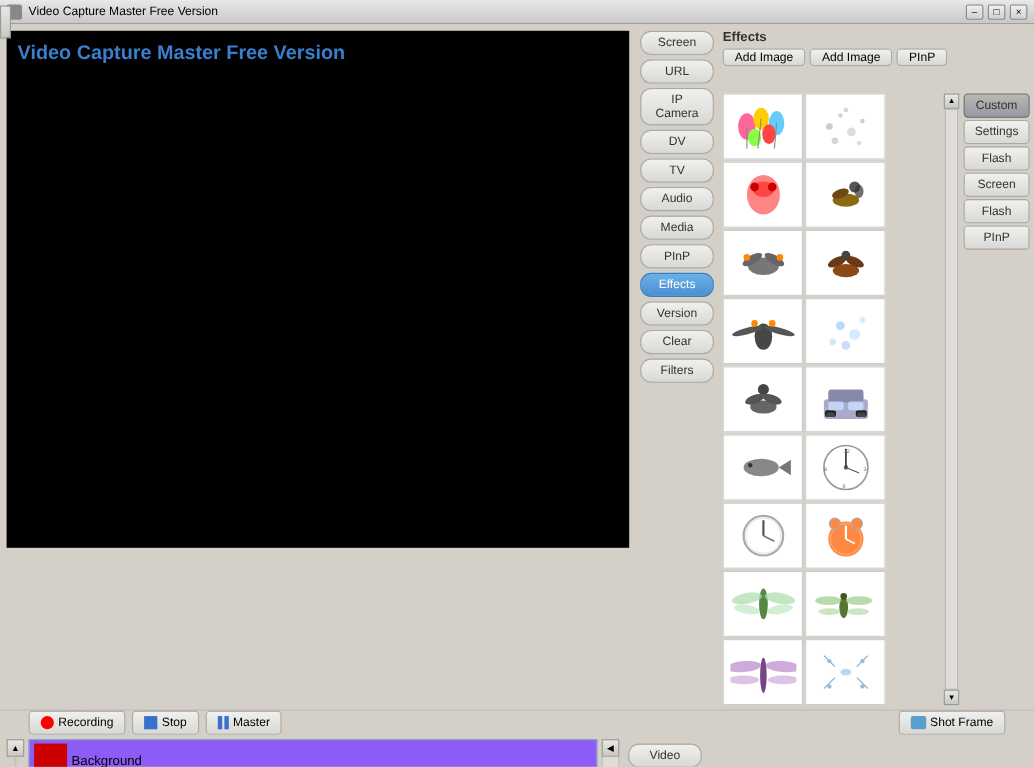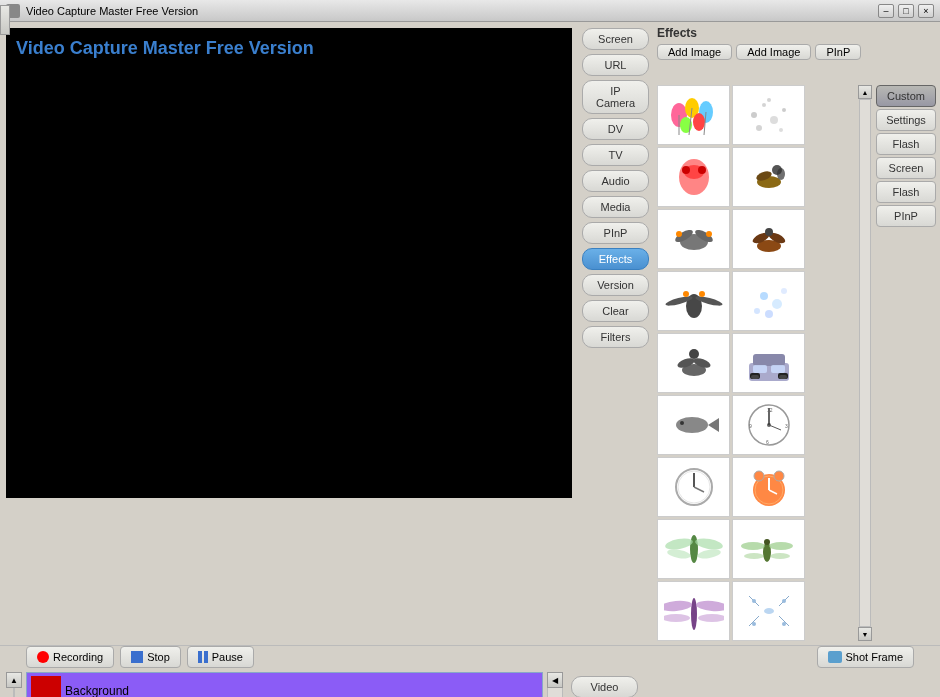--- a/index.html
+++ b/index.html
@@ -594,21 +594,21 @@
     </div>
     <div class="ctrl-btn">
       <div class="stop-square"></div>
       <span>Stop</span>
     </div>
     <div class="ctrl-btn">
       <div class="pause-bars">
         <div class="pause-bar"></div>
         <div class="pause-bar"></div>
       </div>
-      <span>Pause</span>
+      <span>Master</span>
     </div>
     <div class="spacer"></div>
     <div class="ctrl-btn">
       <div class="shot-icon"></div>
       <span>Shot Frame</span>
     </div>
   </div>
 
   <div class="h-separator"></div>
 

